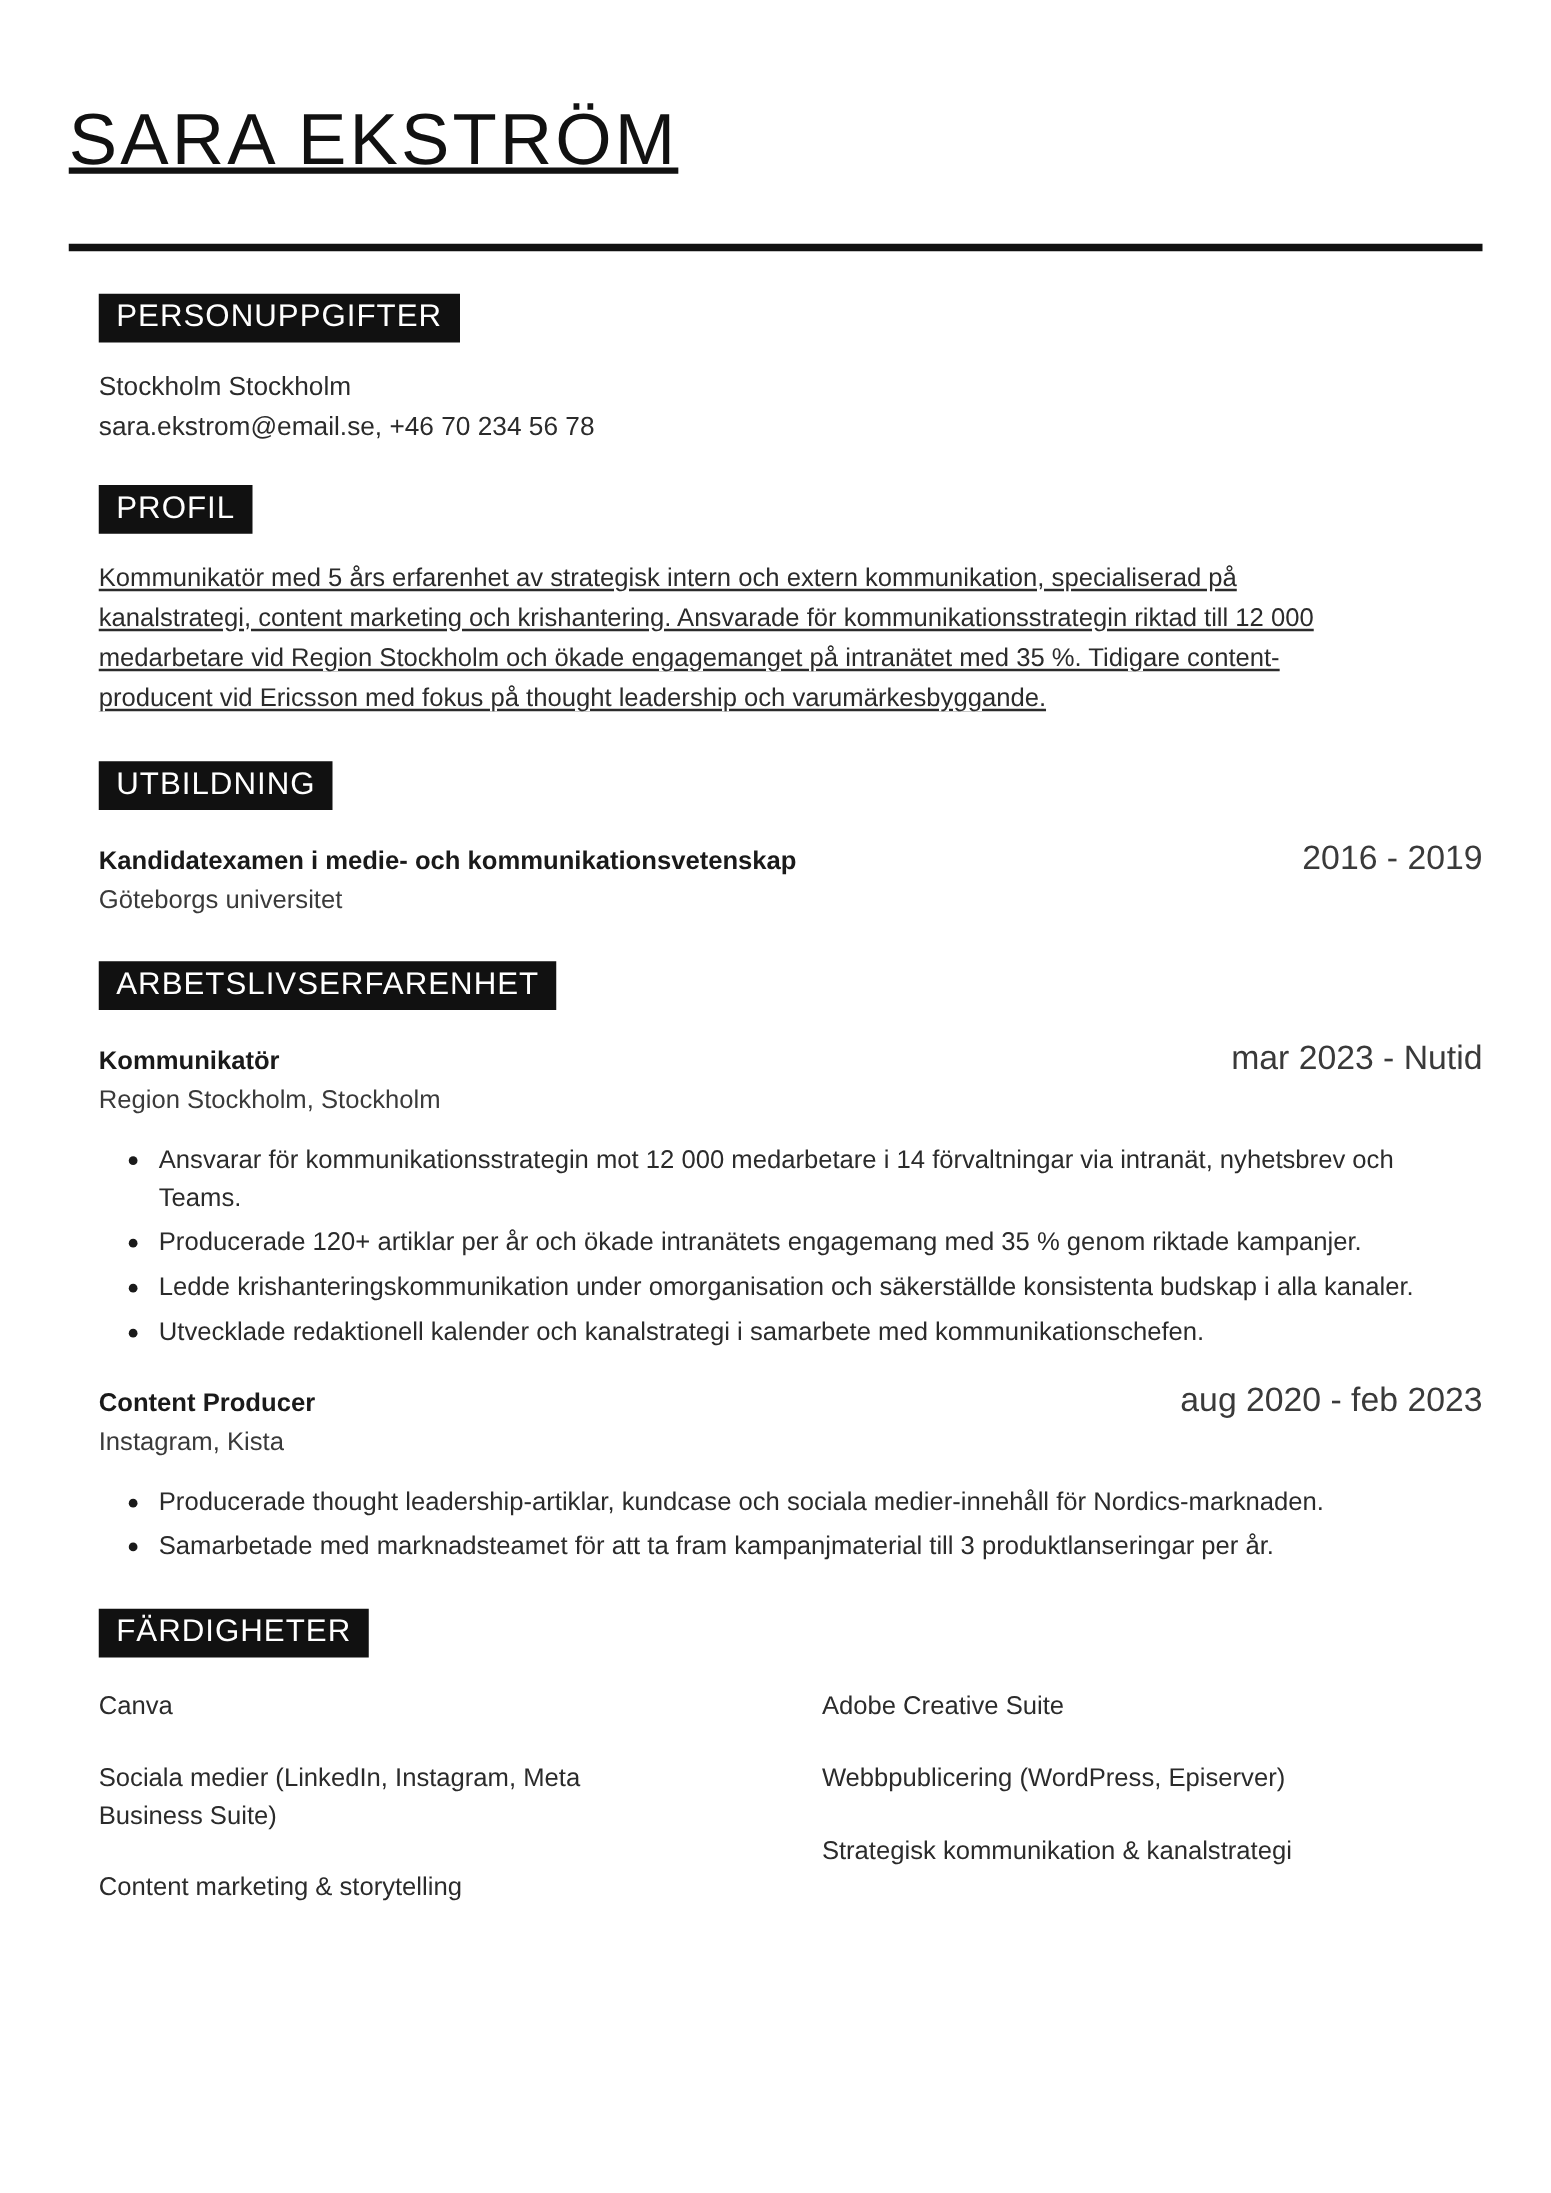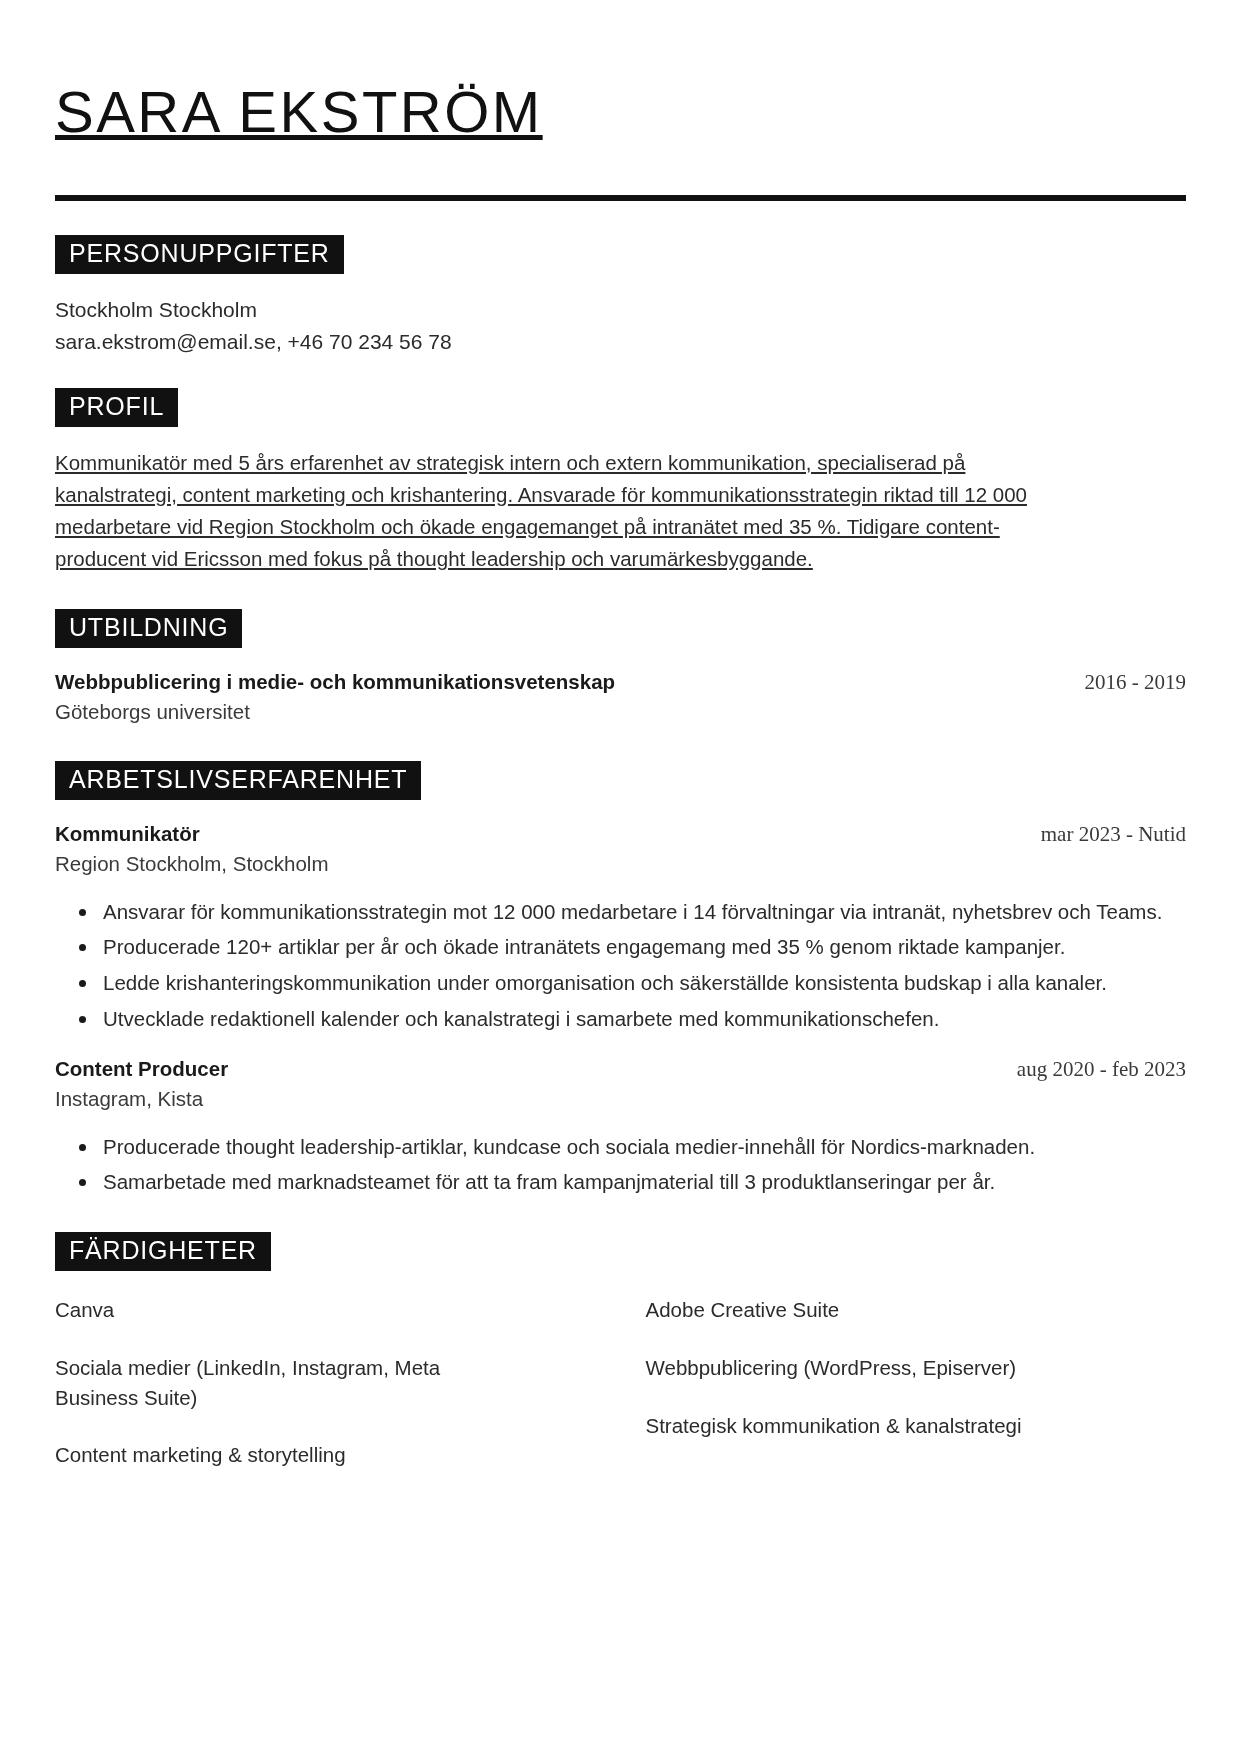--- a/index.html
+++ b/index.html
@@ -47,20 +47,21 @@
     color: #ffffff;
     font-size: 25px;
     font-weight: 400;
     letter-spacing: 0.8px;
     padding: 6px 14px 8px 14px;
     line-height: 1;
     white-space: nowrap;
   }
   .section {
     margin-top: 34px;
+    margin-left: 24px;
   }
   .section.tight {
     margin-top: 30px;
   }
 
   
   .body-line {
     font-size: 21px;
     color: #2b2b2b;
     line-height: 1.52;
@@ -88,26 +89,25 @@
     align-items: baseline;
     gap: 20px;
   }
   .entry-title {
     font-size: 20.5px;
     font-weight: bold;
     color: #1a1a1a;
     line-height: 1.35;
   }
   .entry-date {
-    font-size: 21px;
+    font-size: 27px;
     font-weight: 400;
     color: #3a3a3a;
     white-space: nowrap;
     line-height: 1.35;
-    font-family: Liberation Serif, serif;
   }
   .entry-sub {
     font-size: 20.5px;
     color: #3a3a3a;
     line-height: 1.4;
     margin-top: 2px;
   }
 
   
   ul.bullets {
@@ -173,21 +173,21 @@
 
   <div class="section tight">
     <span class="section-chip">PROFIL</span>
     <p class="profile-text">Kommunikatör med 5 års erfarenhet av strategisk intern och extern kommunikation, specialiserad på kanalstrategi, content marketing och krishantering. Ansvarade för kommunikationsstrategin riktad till 12 000 medarbetare vid Region Stockholm och ökade engagemanget på intranätet med 35 %. Tidigare content-producent vid Ericsson med fokus på thought leadership och varumärkesbyggande.</p>
   </div>
 
   <div class="section">
     <span class="section-chip">UTBILDNING</span>
     <div class="entry">
       <div class="entry-head">
-        <span class="entry-title">Webbpublicering i medie- och kommunikationsvetenskap</span>
+        <span class="entry-title">Kandidatexamen i medie- och kommunikationsvetenskap</span>
         <span class="entry-date">2016 - 2019</span>
       </div>
       <div class="entry-sub">Göteborgs universitet</div>
     </div>
   </div>
 
   <div class="section">
     <span class="section-chip">ARBETSLIVSERFARENHET</span>
 
     <div class="entry">

